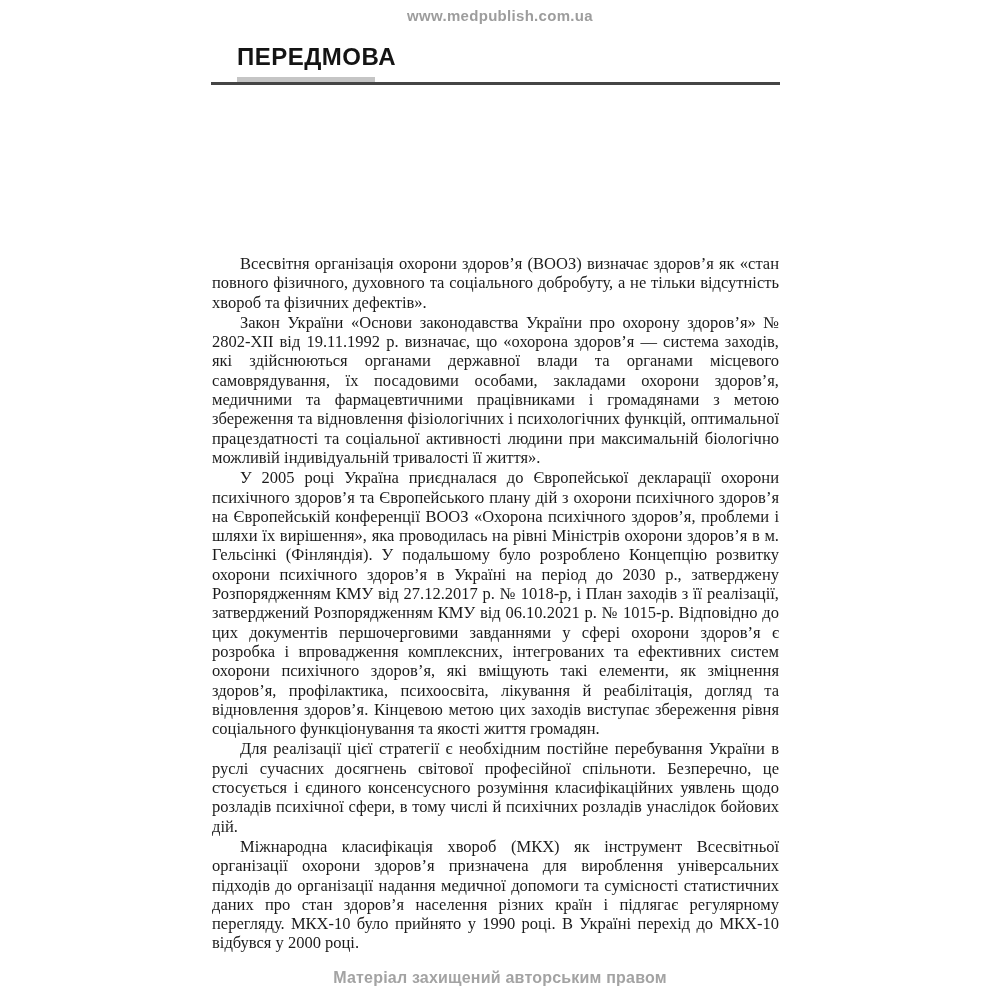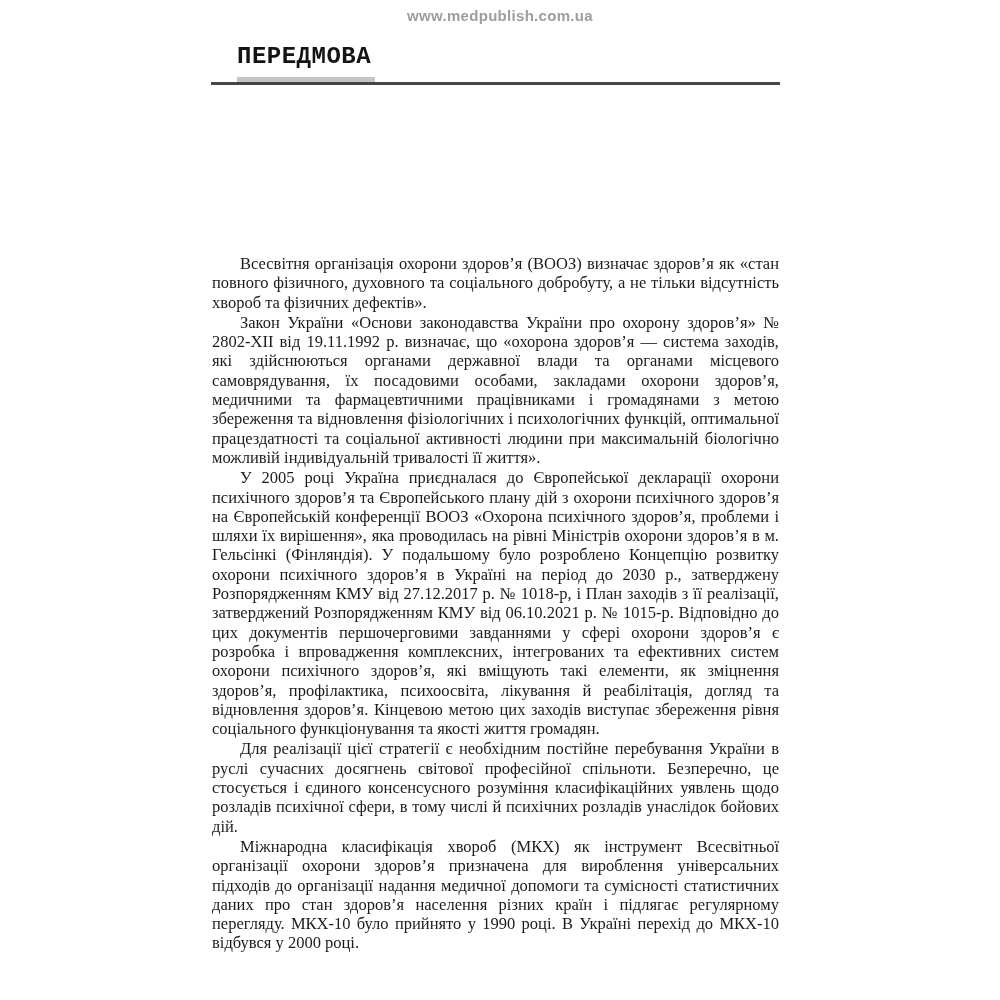--- a/index.html
+++ b/index.html
@@ -37,21 +37,21 @@
   }
   .content {
     position: absolute;
     left: 211px;
     top: 44px;
     width: 569px;
   }
   h1.title {
     margin: 0;
     padding-left: 26px;
-    font-family: Liberation Mono, monospace;
+    font-family: Liberation Sans, sans-serif;
     font-weight: 700;
     font-size: 24px;
     line-height: 26px;
     letter-spacing: 0.5px;
     color: #141414;
   }
   .title-rule {
     position: relative;
     margin-top: 7px;
     height: 9px;
@@ -106,14 +106,15 @@
     <div class="body-text">
         <p class="para">Всесвітня організація охорони здоров’я (ВООЗ) визначає здоров’я як «стан повного фізичного, духовного та соціального добробуту, а не тільки відсутність хвороб та фізичних дефектів».</p>
         <p class="para">Закон України «Основи законодавства України про охорону здоров’я» № 2802-XII від 19.11.1992 р. визначає, що «охорона здоров’я — система заходів, які здійснюються органами державної влади та органами місцевого самоврядування, їх посадовими особами, закладами охорони здоров’я, медичними та фармацевтичними працівниками і громадянами з метою збереження та відновлення фізіологічних і психологічних функцій, оптимальної працездатності та соціальної активності людини при максимальній біологічно можливій індивідуальній тривалості її життя».</p>
         <p class="para">У 2005 році Україна приєдналася до Європейської декларації охорони психічного здоров’я та Європейського плану дій з охорони психічного здоров’я на Європейській конференції ВООЗ «Охорона психічного здоров’я, проблеми і шляхи їх вирішення», яка проводилась на рівні Міністрів охорони здоров’я в м. Гельсінкі (Фінляндія). У подальшому було розроблено Концепцію розвитку охорони психічного здоров’я в Україні на період до 2030 р., затверджену Розпорядженням КМУ від 27.12.2017 р. № 1018-р, і План заходів з її реалізації, затверджений Розпорядженням КМУ від 06.10.2021 р. № 1015-р. Відповідно до цих документів першочерговими завданнями у сфері охорони здоров’я є розробка і впровадження комплексних, інтегрованих та ефективних систем охорони психічного здоров’я, які вміщують такі елементи, як зміцнення здоров’я, профілактика, психоосвіта, лікування й реабілітація, догляд та відновлення здоров’я. Кінцевою метою цих заходів виступає збереження рівня соціального функціонування та якості життя громадян.</p>
         <p class="para">Для реалізації цієї стратегії є необхідним постійне перебування України в руслі сучасних досягнень світової професійної спільноти. Безперечно, це стосується і єдиного консенсусного розуміння класифікаційних уявлень щодо розладів психічної сфери, в тому числі й психічних розладів унаслідок бойових дій.</p>
         <p class="para">Міжнародна класифікація хвороб (МКХ) як інструмент Всесвітньої організації охорони здоров’я призначена для вироблення універсальних підходів до організації надання медичної допомоги та сумісності статистичних даних про стан здоров’я населення різних країн і підлягає регулярному перегляду. МКХ-10 було прийнято у 1990 році. В Україні перехід до МКХ-10 відбувся у 2000 році.</p>
       </div>
 
   </div>
 
+  <div class="watermark footer">Матеріал захищений авторським правом</div>
 
 </div>
 
 </body></html>

